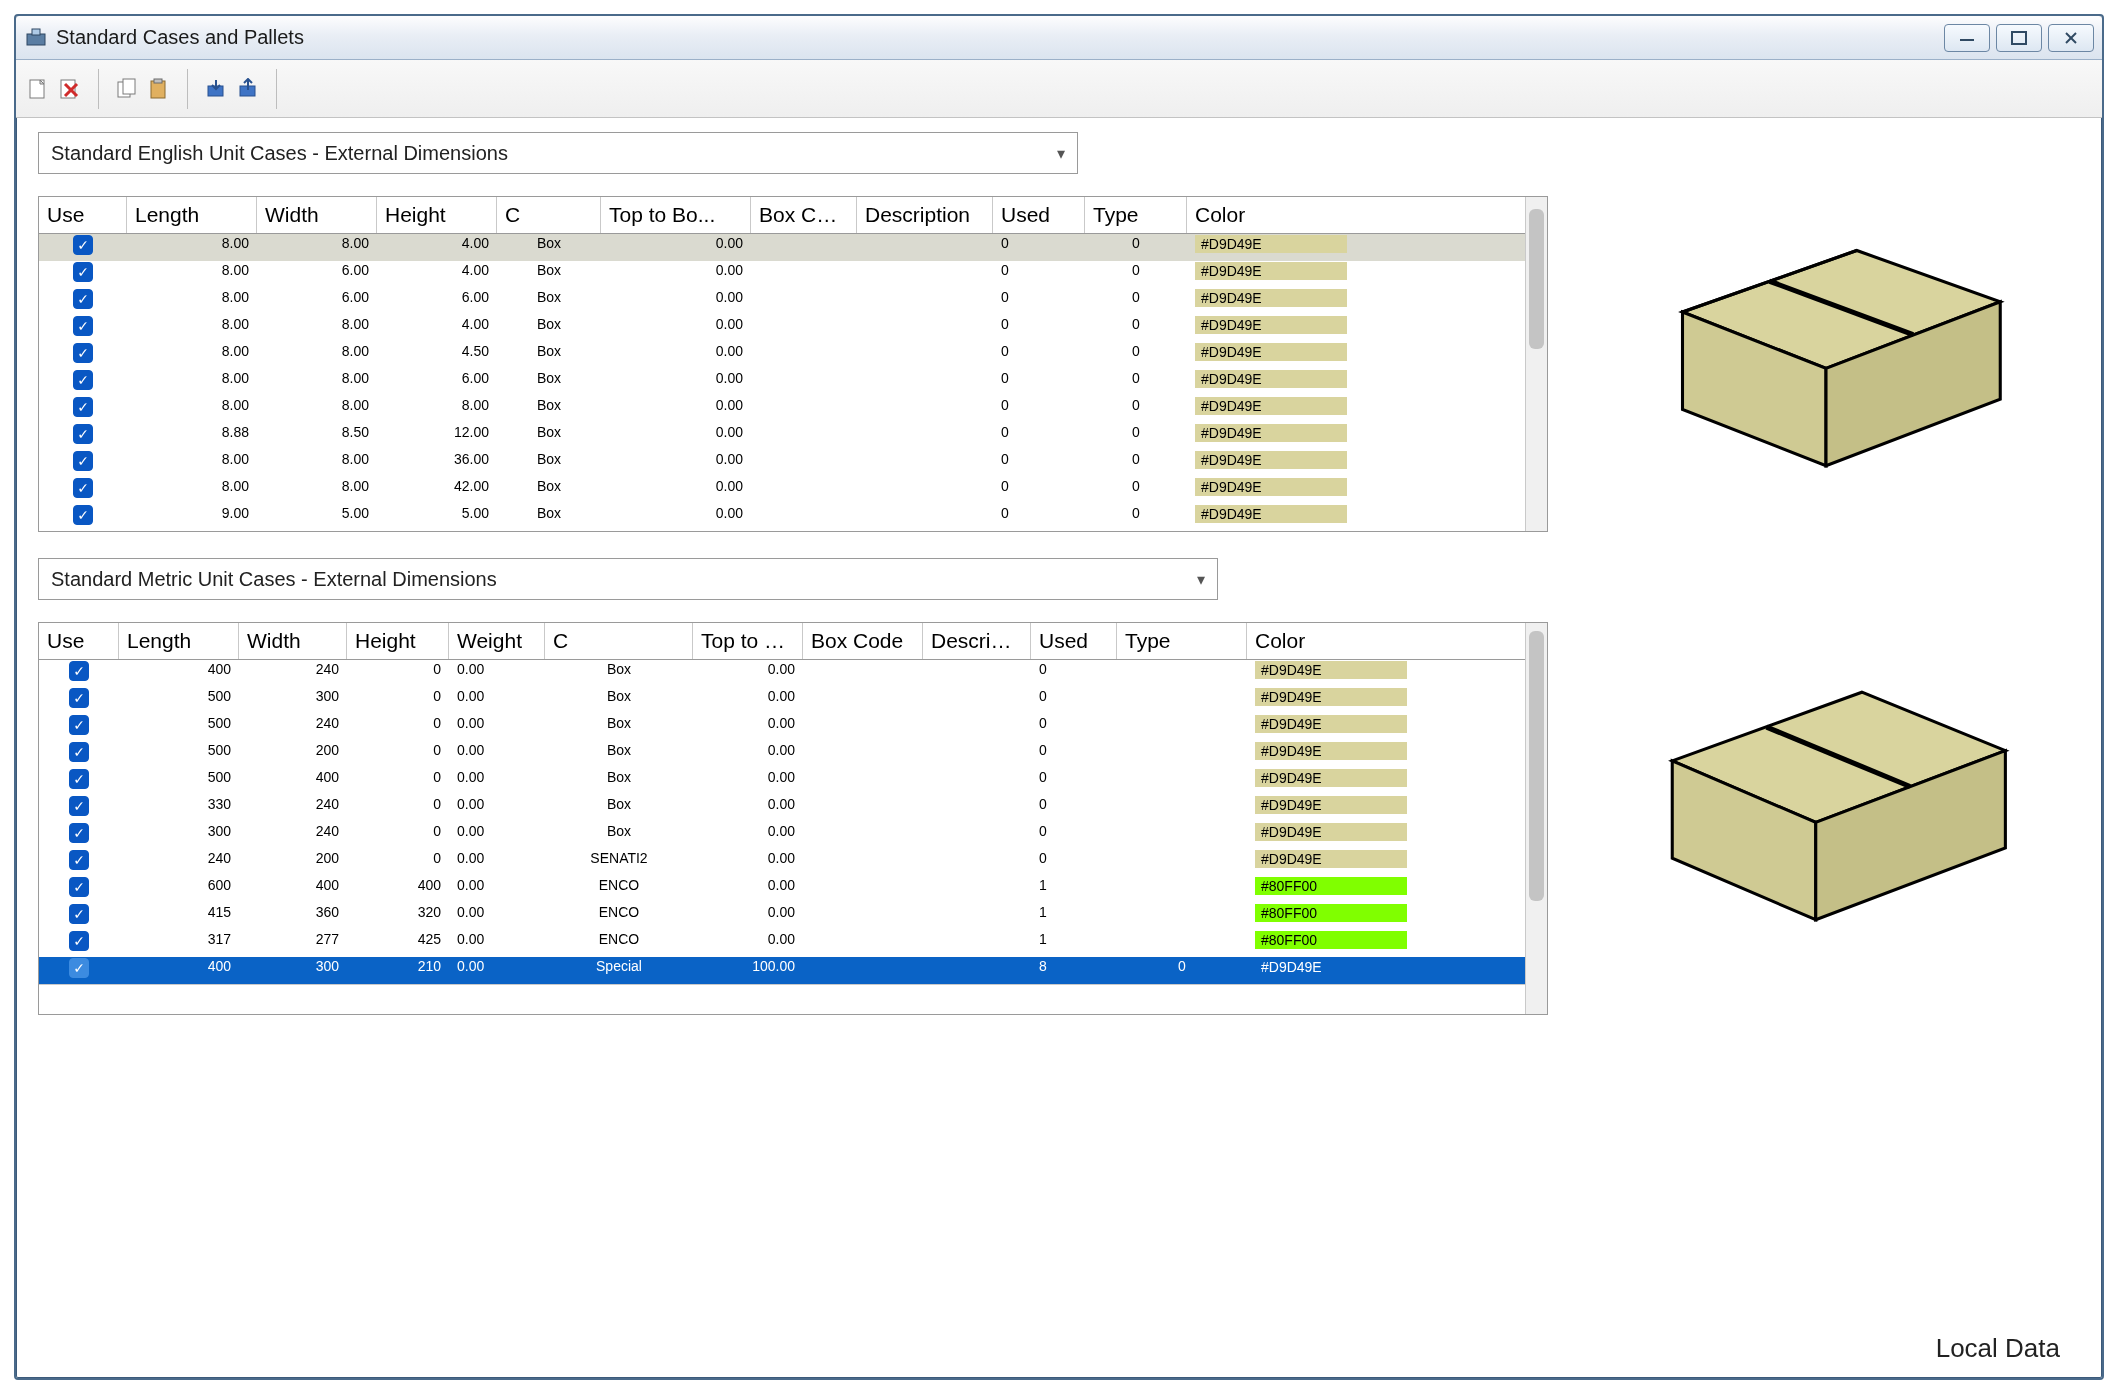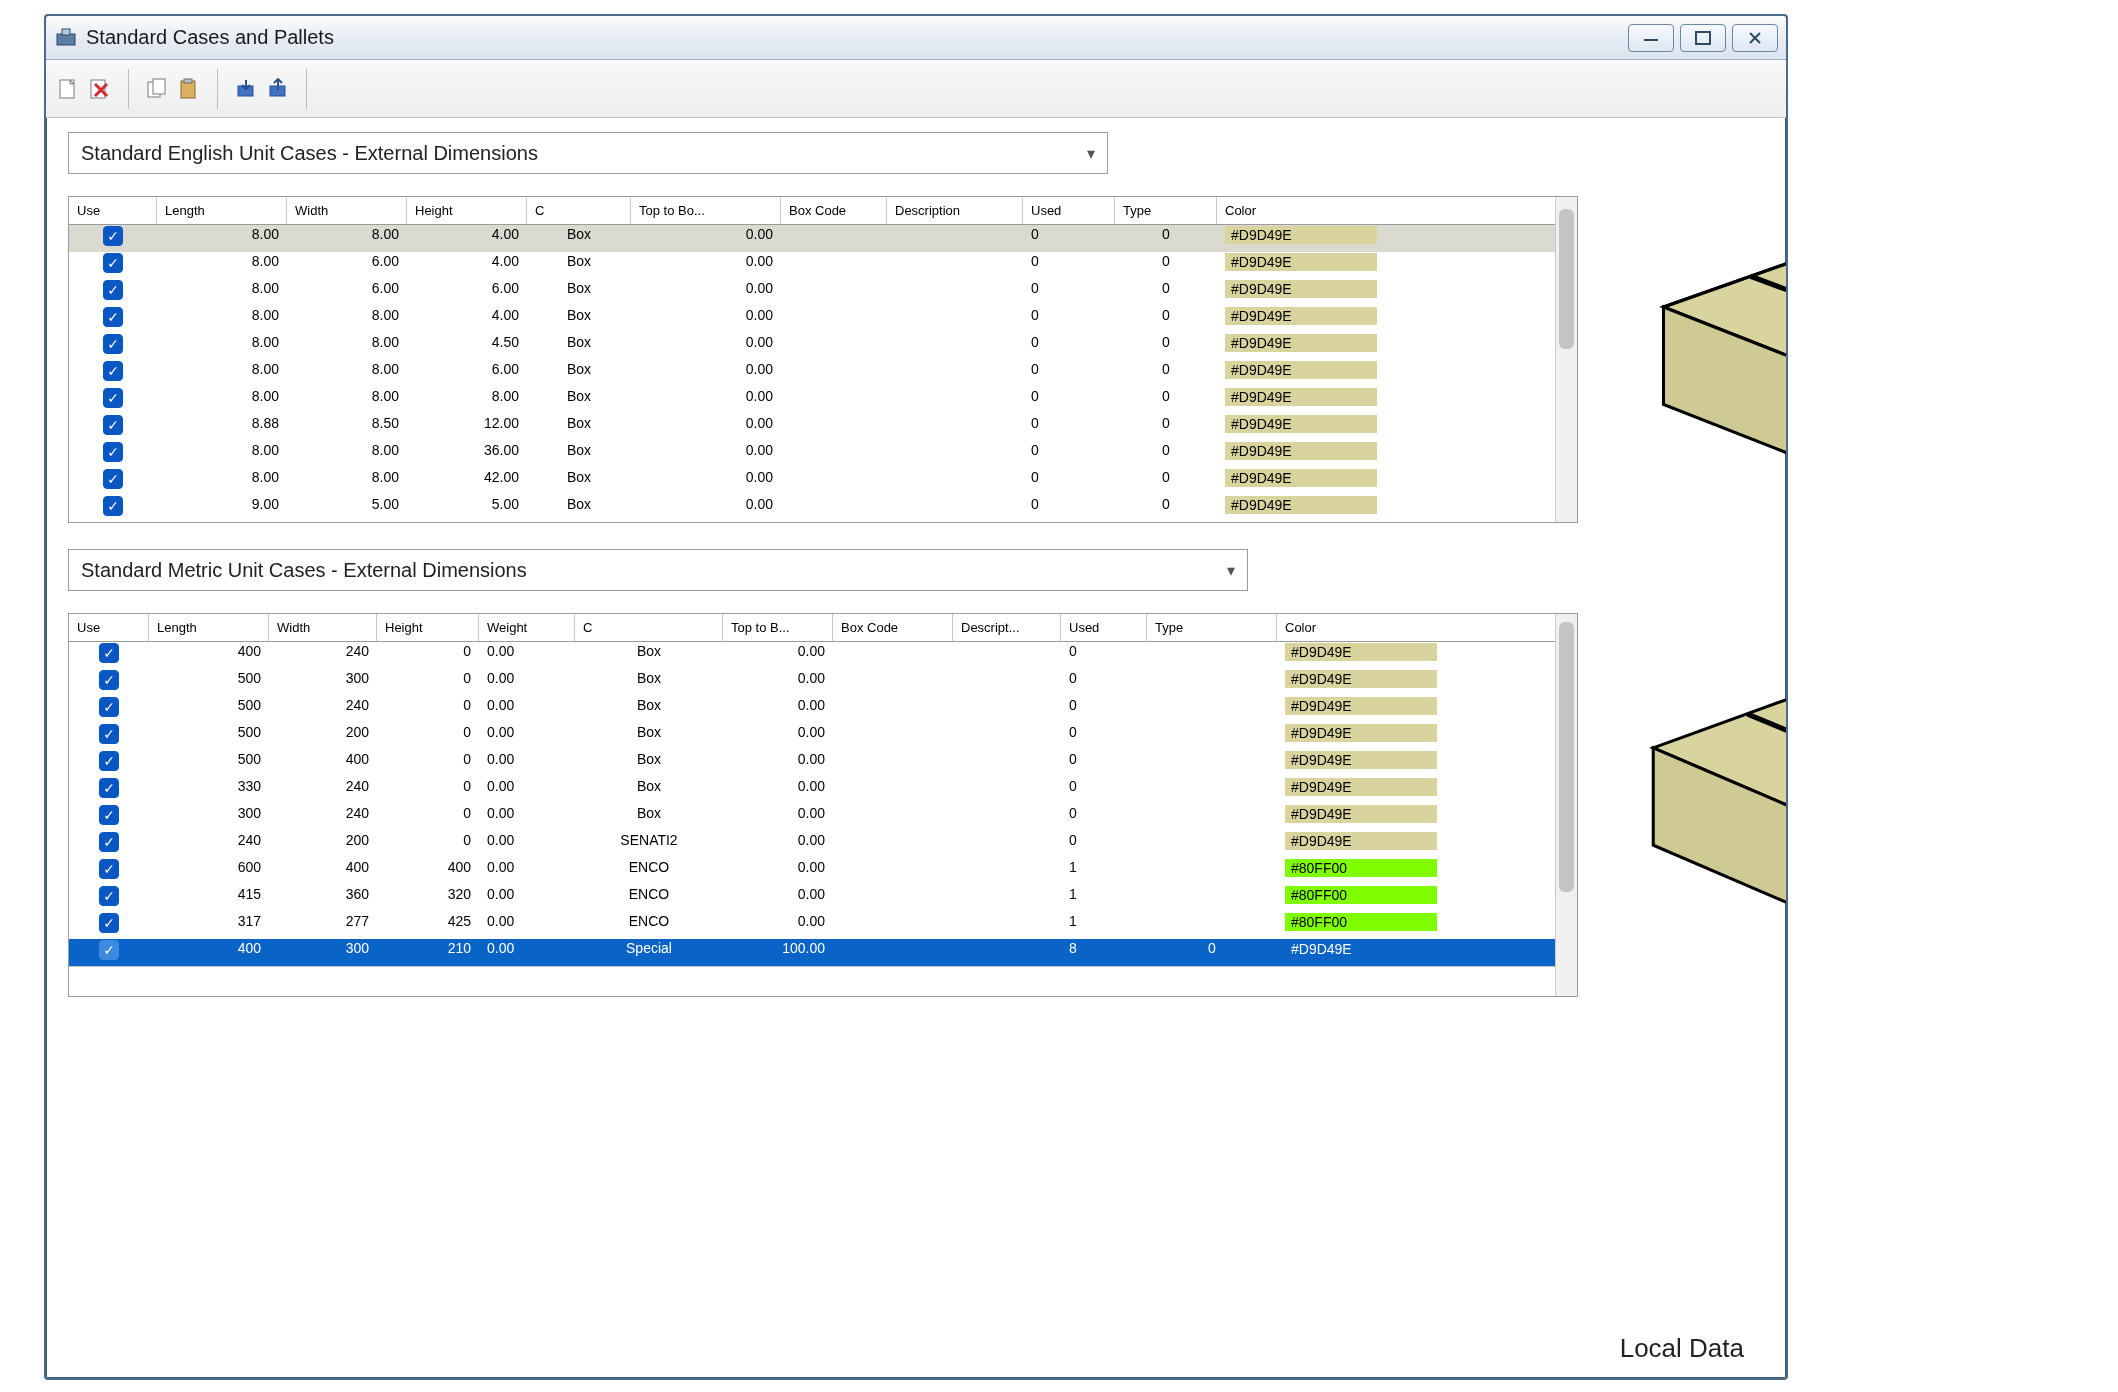--- a/index.html
+++ b/index.html
@@ -6,27 +6,26 @@
   html,body { margin:0; padding:0; height:100%; }
   body {
     font-family:"Segoe UI",Tahoma,sans-serif;
     font-size:18px;
     background:#fff;
     color:#000;
     padding:14px;
   }
   
   .window {
-    width:1744px; height:1366px;
+    width:2090px; height:1366px;
     border:2px solid #4a6a8a;
     border-radius:4px;
     background:#fff;
     display:flex; flex-direction:column;
     box-shadow:0 0 0 1px #3c5a7a inset;
-    margin-left:30px;
   }
   .titlebar {
     height:44px;
     background:linear-gradient(#fdfdfe,#e9eef5 45%,#dbe4ef);
     border-bottom:1px solid #9bb0c8;
     display:flex; align-items:center;
     padding:0 8px;
     border-radius:3px 3px 0 0;
   }
   .titlebar .app-icon { width:24px; height:24px; margin-right:8px; }
@@ -98,21 +97,21 @@
     display:flex;
   }
   .grid-body { flex:1; overflow:hidden; }
   .grid-head {
     display:grid;
     border-bottom:1px solid #9a9a9a;
     background:#fff;
   }
   .grid-head > div {
     padding:6px 8px;
-    font-size:13px;
+    font-size:21px;
     border-right:1px solid #c9c9c9;
     white-space:nowrap;
     overflow:hidden; text-overflow:ellipsis;
   }
   .grid-head > div:last-child { border-right:none; }
   .rows { }
   .row {
     display:grid;
     height:27px;
     font-size:14px;

